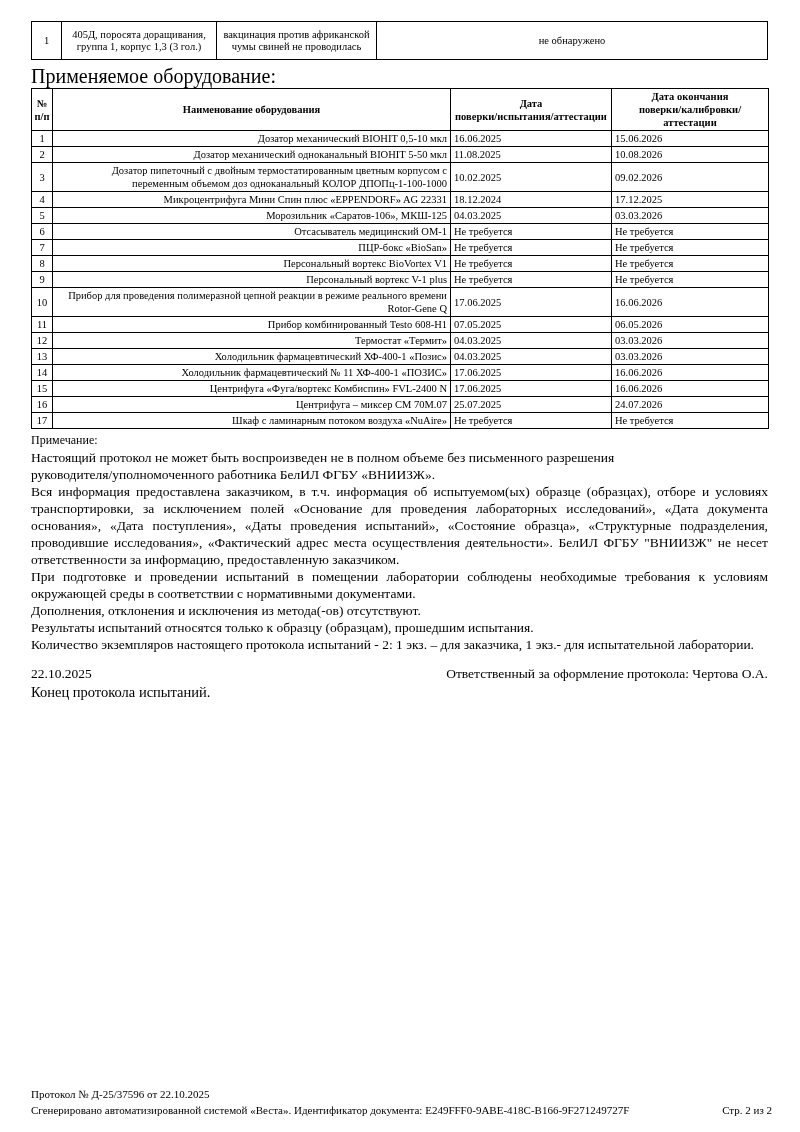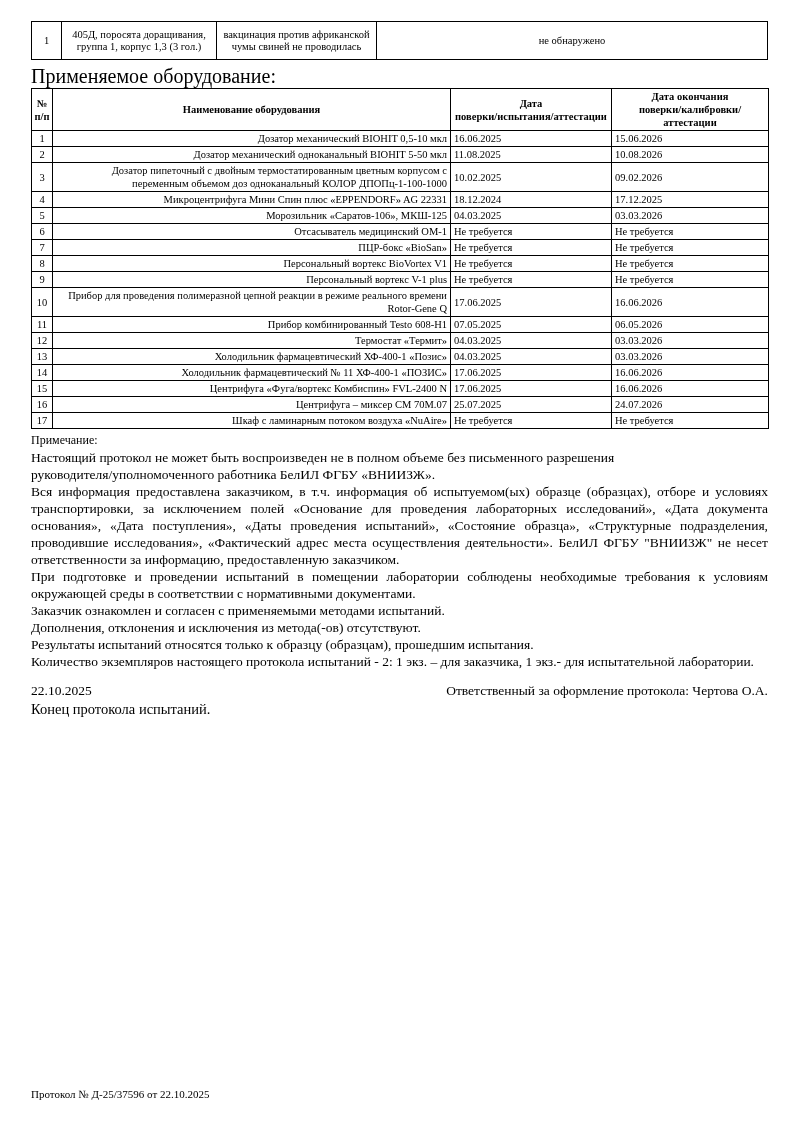--- a/index.html
+++ b/index.html
@@ -205,32 +205,35 @@
           </tr>
     </tbody>
       </table>
 
     <div class="notes">
       <div class="heading">Примечание:</div>
       <p class="pre">Настоящий протокол не может быть воспроизведен не в полном объеме без письменного разрешения
 руководителя/уполномоченного работника БелИЛ ФГБУ «ВНИИЗЖ».</p>
       <p class="just">Вся информация предоставлена заказчиком, в т.ч. информация об испытуемом(ых) образце (образцах), отборе и условиях транспортировки, за исключением полей «Основание для проведения лабораторных исследований», «Дата документа основания», «Дата поступления», «Даты проведения испытаний», «Состояние образца», «Структурные подразделения, проводившие исследования», «Фактический адрес места осуществления деятельности». БелИЛ ФГБУ "ВНИИЗЖ" не несет ответственности за информацию, предоставленную заказчиком.</p>
       <p class="just">При подготовке и проведении испытаний в помещении лаборатории соблюдены необходимые требования к условиям окружающей среды в соответствии с нормативными документами.</p>
-      <p>Заказчик ознакомлен и согласен с применяемыми методами испытаний.</p>
       <p>Дополнения, отклонения и исключения из метода(-ов) отсутствуют.</p>
       <p>Результаты испытаний относятся только к образцу (образцам), прошедшим испытания.</p>
       <p class="just">Количество экземпляров настоящего протокола испытаний - 2: 1 экз. – для заказчика, 1 экз.- для испытательной лаборатории.</p>
     </div>
 
     <div class="signoff">
       <div class="signoff-row">
         <span>22.10.2025</span>
         <span>Ответственный за оформление протокола: Чертова О.А.</span>
       </div>
       <div class="end-line">Конец протокола испытаний.</div>
     </div>
 
   </div>
 
   <div class="footer">
     <div>Протокол № Д-25/37596 от 22.10.2025</div>
+    <div class="footer-row2">
+      <span>Сгенерировано автоматизированной системой «Веста». Идентификатор документа: E249FFF0-9ABE-418C-B166-9F271249727F</span>
+      <span>Стр. 2 из 2</span>
+    </div>
   </div>
 </div>
 
 </body></html>

